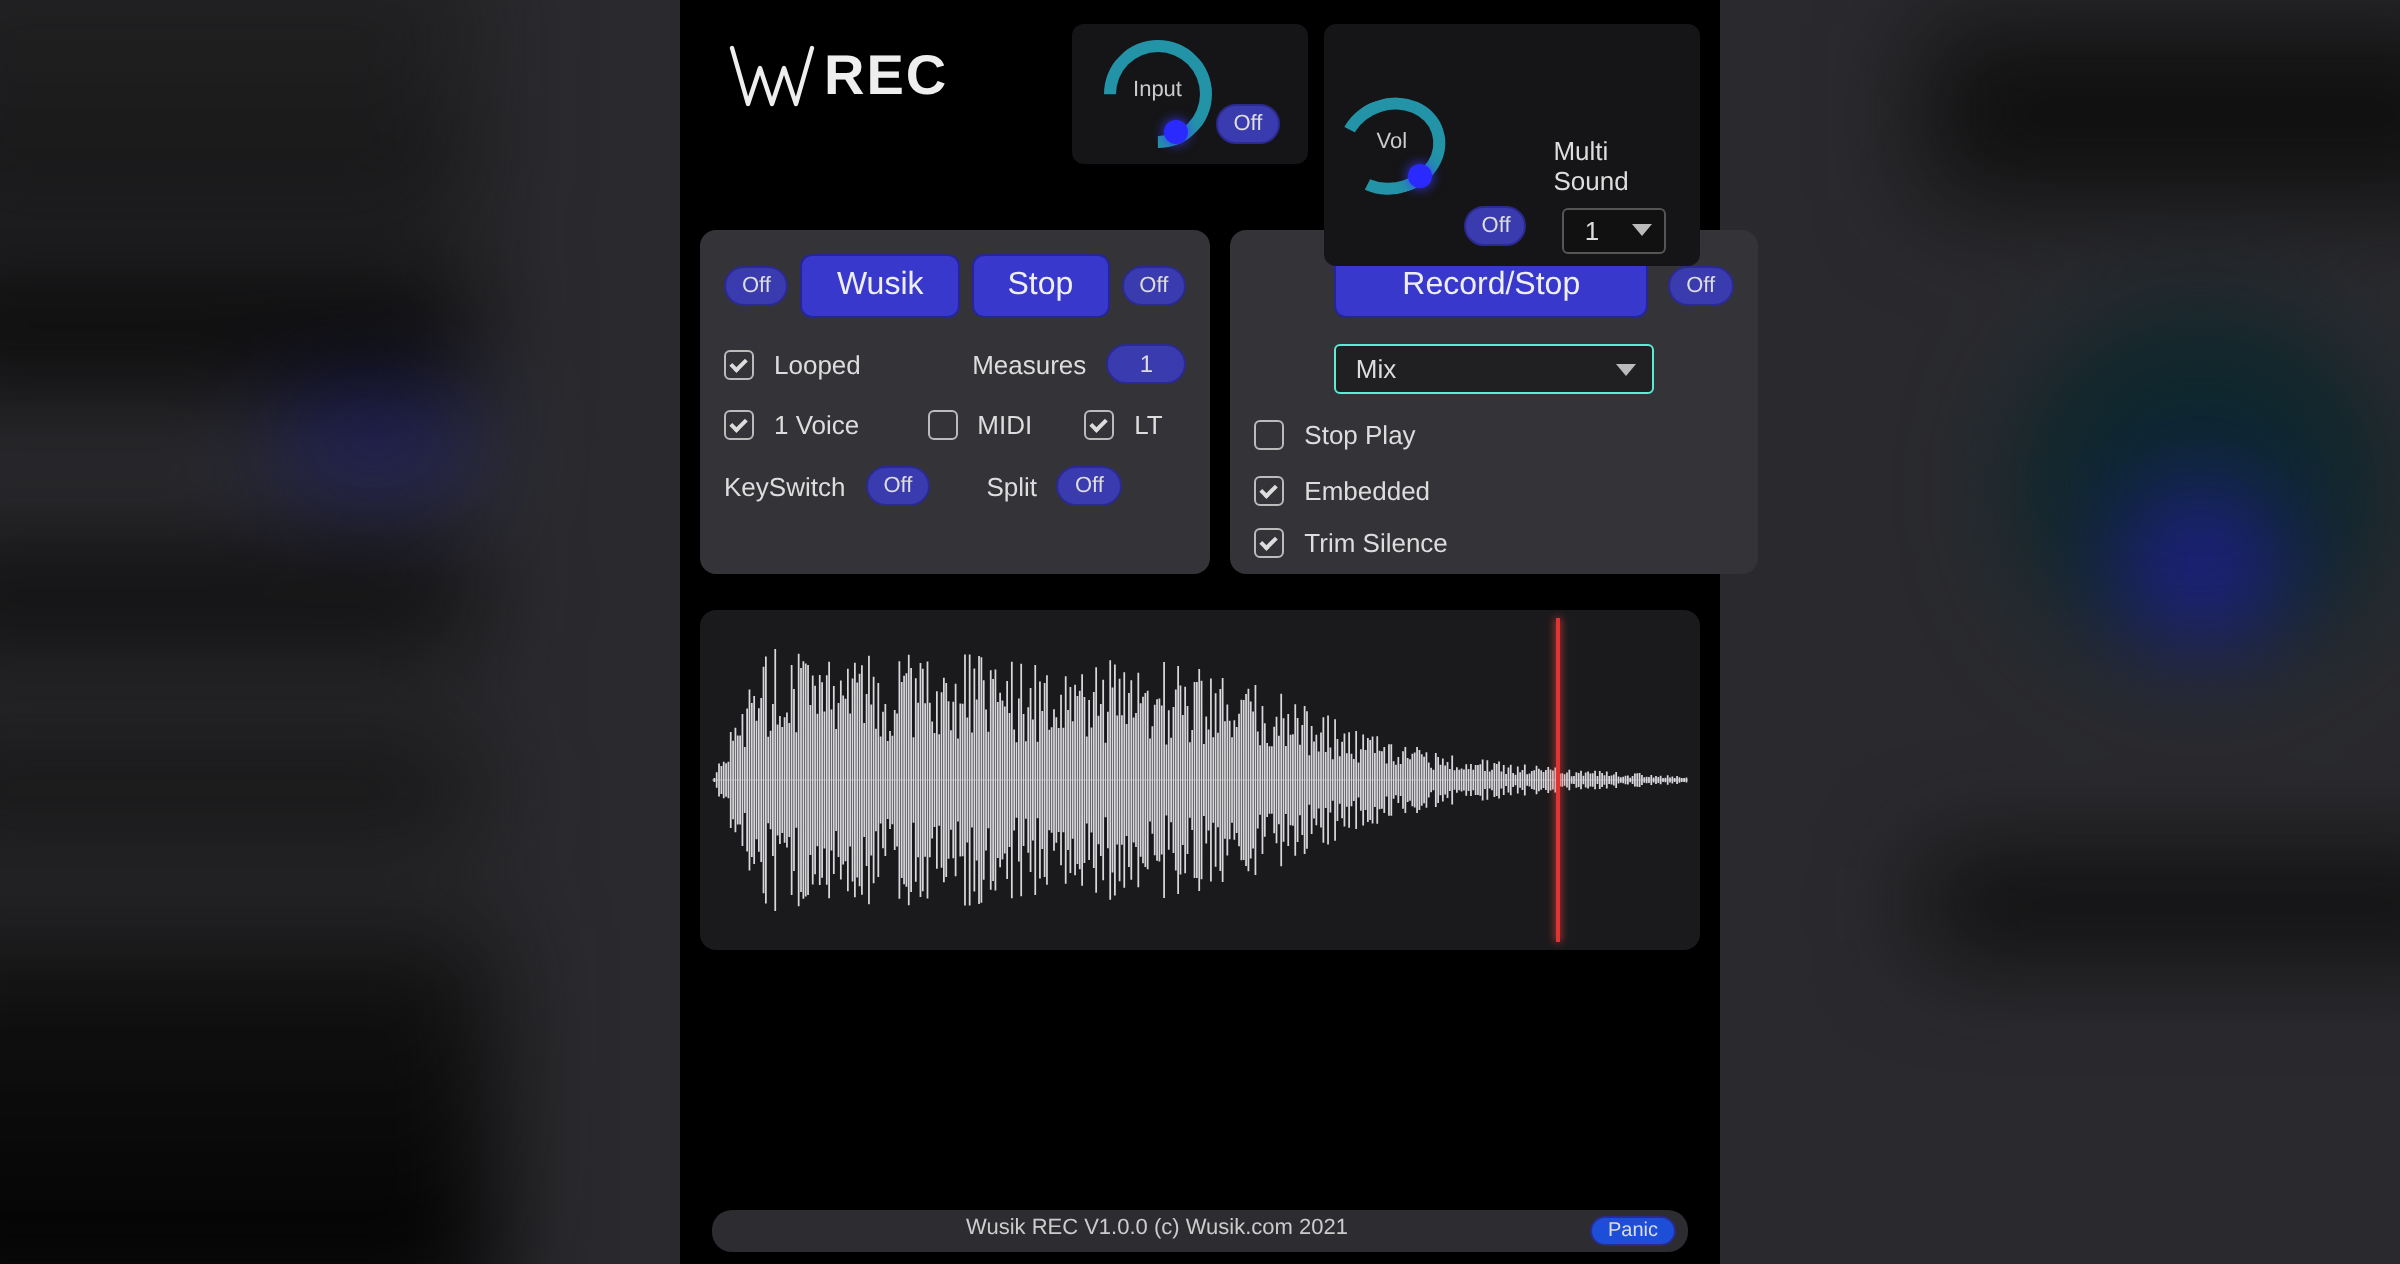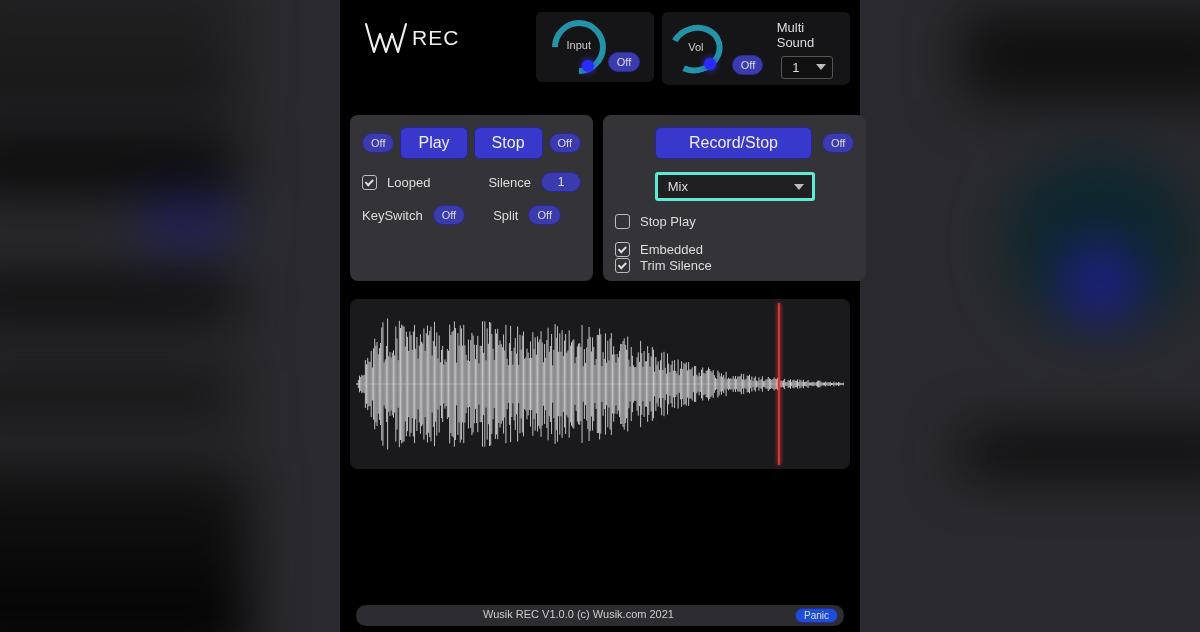--- a/index.html
+++ b/index.html
@@ -44,22 +44,22 @@
   .header {
     display: flex; align-items: flex-start; gap: 10px;
     height: 95px;
   }
   .logo {
     display:flex; align-items:center; gap:4px;
     padding: 8px 0 0 14px;
     flex: 1;
   }
   .logo-text {
-    font-size: 21px; letter-spacing: 1px; color:#eee;
-    font-weight: 400;
+    font-size: 28px; letter-spacing: 1px; color:#eee;
+    font-weight: 700;
   }
   .knob-block {
     background: #151517;
     border-radius: 6px;
     display:flex; align-items:center; justify-content:center;
     position:relative;
     padding: 6px 8px 6px 8px;
   }
   .knob-area { display:flex; gap:8px; align-items:flex-start; }
   .knob { position:relative; width:58px; height:58px; }
@@ -75,21 +75,21 @@
     padding: 2px 8px; border-radius: 10px;
     cursor:pointer; line-height:14px;
     min-width:28px; text-align:center;
   }
   .pill-val {
     background:#3b3bb0; border:1px solid #2a2a90;
     color:#ddd; font-size:12px;
     padding:2px 12px; border-radius:10px;
     min-width:40px; text-align:center;
   }
-  .multi-sound { display:flex; flex-direction:column; align-items:center; gap:6px; padding:2px 4px 0 4px;}
+  .multi-sound { display:flex; flex-direction:column; align-items:center; gap:6px; padding:2px 4px 0 4px;margin-top:48px;}
   .sel {
     background:#111; border:1px solid #555; color:#ddd;
     padding:3px 22px 3px 10px; border-radius:3px;
     font-size:13px; position:relative; min-width:52px; text-align:left;
   }
   .sel::after { content:""; position:absolute; right:6px; top:7px;
     border-left:5px solid transparent; border-right:5px solid transparent;
     border-top:6px solid #bbb; }
 
   .body-row { display:flex; gap:10px; margin-top:8px;}
@@ -109,21 +109,21 @@
   .btn-big.wide { padding:6px 33px;}
   .row { display:flex; align-items:center; gap:10px; margin-top:13px;}
   .row.first{ margin-top:0; gap:6px;}
   .cb { width:15px; height:15px; border:1.5px solid #bbb; border-radius:3px;
         display:inline-flex; align-items:center; justify-content:center; cursor:pointer;}
   .cb.checked::after { content:""; width:6px; height:3px; border-left:2px solid #ddd; border-bottom:2px solid #ddd;
         transform:rotate(-45deg) translate(0px,-1px);}
   .lbl { font-size:13px; color:#ddd; }
   .spacer { flex:1; }
   .sel-wide {
-    background:#202022; border:3px solid #5eead4; color:#ddd;
+    background:#202022; border:1px solid #5eead4; color:#ddd;
     padding:4px 10px; border-radius:3px; font-size:13px;
     position:relative; width:160px;
   }
   .sel-wide::after { content:""; position:absolute; right:8px; top:9px;
     border-left:5px solid transparent; border-right:5px solid transparent;
     border-top:6px solid #bbb;}
   .mini-knob { width:40px; height:40px; position:relative;}
   .mini-knob .arc { inset:2px; border-width:5px;}
   .mini-knob .dot { width:10px;height:10px;bottom:1px;left:8px; box-shadow:0 0 5px #3a3aff;}
 
@@ -200,30 +200,40 @@
         </div>
       </div>
     </div>
   </div>
 
   <div class="body-row">
 
     <div class="card left">
       <div class="row first">
         <span class="pill-off">Off</span>
-        <button class="btn-big">Play</button>
+        <button class="btn-big">Wusik</button>
         <button class="btn-big">Stop</button>
         <span class="pill-off">Off</span>
       </div>
       <div class="row">
         <span class="cb checked"></span>
         <span class="lbl">Looped</span>
         <span class="spacer"></span>
-        <span class="lbl">Silence</span>
+        <span class="lbl">Measures</span>
         <span class="pill-val">1</span>
+      </div>
+      <div class="row">
+        <span class="cb checked"></span>
+        <span class="lbl">1 Voice</span>
+        <span style="width:14px;"></span>
+        <span class="cb"></span>
+        <span class="lbl">MIDI</span>
+        <span style="width:6px;"></span>
+        <span class="cb checked"></span>
+        <span class="lbl">LT</span>
       </div>
       <div class="row">
         <span class="lbl">KeySwitch</span>
         <span class="pill-off">Off</span>
         <span class="spacer" style="flex:0 0 8px;"></span>
         <span class="lbl">Split</span>
         <span class="pill-off">Off</span>
       </div>
     </div>
 
@@ -237,21 +247,21 @@
         <div class="sel-wide">Mix</div>
       </div>
       <div class="row">
         <span class="cb"></span>
         <span class="lbl">Stop Play</span>
       </div>
       <div class="row">
         <span class="cb checked"></span>
         <span class="lbl">Embedded</span>
       </div>
-      <div class="row" style="margin-top:1px;">
+      <div class="row" style="margin-top:11px;">
         <span class="cb checked"></span>
         <span class="lbl">Trim Silence</span>
       </div>
     </div>
   </div>
 
   <div class="wave-wrap">
     <svg class="wave-svg" viewBox="0 0 500 160" preserveAspectRatio="none">
       <line x1="0" y1="80" x2="500" y2="80" stroke="#888" stroke-width="0.6"></line>
       <g stroke="#cfcfd4" stroke-width="1" id="wave-lines">

